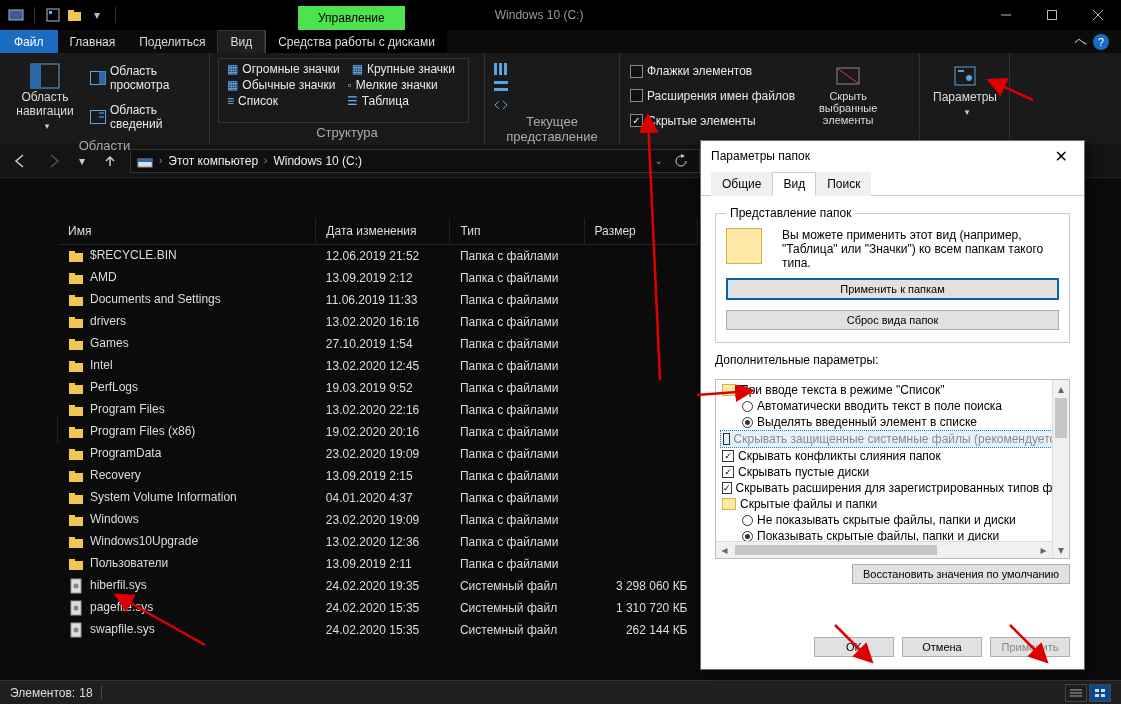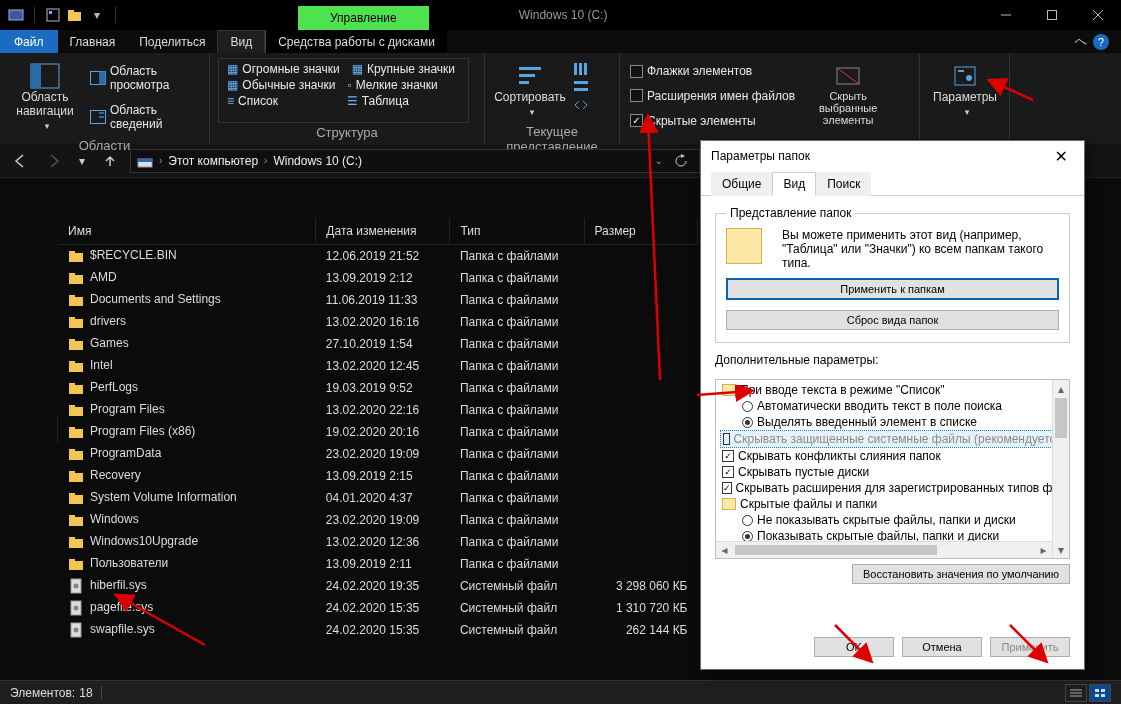--- a/index.html
+++ b/index.html
@@ -3,21 +3,21 @@
 <meta charset="utf-8">
 <style>
 * { margin: 0; padding: 0; box-sizing: border-box; font-family: "Segoe UI", Tahoma, sans-serif; font-size: 12px; }
 body { background: #0b0b0b; color: #e8e8e8; width: 1121px; height: 704px; overflow: hidden; position: relative; }
 
 
 .titlebar { height: 30px; background: #000; display: flex; align-items: center; }
 .titlebar .qat { display: flex; align-items: center; padding: 0 8px; gap: 6px; }
 .titlebar .qat-icon { width: 16px; height: 16px; display: inline-flex; align-items: center; justify-content: center; color: #66aaff; }
 .titlebar .qat-sep { width: 1px; height: 16px; background: #333; margin: 0 4px; }
-.titlebar .context-tab { background: #4fe24f; color: #000; padding: 0 32px; height: 24px; display: flex; align-items: center; margin-top: 6px; margin-left: 170px; font-size: 12px; }
+.titlebar .context-tab { background: #4fe24f; color: #000; padding: 0 20px; height: 24px; display: flex; align-items: center; margin-top: 6px; margin-left: 170px; font-size: 12px; }
 .titlebar .title { color: #999; margin-left: 90px; align-self: center; }
 .titlebar .wincontrols { margin-left: auto; display: flex; }
 .titlebar .winbtn { width: 46px; height: 30px; display: flex; align-items: center; justify-content: center; color: #bbb; }
 
 
 .tabs { height: 24px; background: #0b0b0b; display: flex; align-items: stretch; border-bottom: 1px solid #1a1a1a; }
 .tabs .file-tab { background: #1a6bc2; color: #fff; padding: 0 14px; display: flex; align-items: center; }
 .tabs .tab { padding: 0 12px; display: flex; align-items: center; color: #ddd; }
 .tabs .tab.active { background: #1f1f1f; border-top: 1px solid #333; border-left: 1px solid #333; border-right: 1px solid #333; }
 .tabs .context-label { background: #000; color: #ddd; padding: 0 12px; display: flex; align-items: center; border-left: 1px solid #444;}
@@ -245,31 +245,20 @@
               <span>Таблица</span>
             </div>
         </div>
       </div>
     </div>
     <div class="caption">Структура</div>
   </div>
 
   <div class="group" style="width:135px;">
     <div class="body">
-      <div class="vbtn">
-        <span class="ico">
-            <svg width="26" height="26">
-              <rect x="2" y="4" width="22" height="3" fill="#5aa4e0"></rect>
-              <rect x="2" y="11" width="16" height="3" fill="#5aa4e0"></rect>
-              <rect x="2" y="18" width="10" height="3" fill="#5aa4e0"></rect>
-            </svg>
-          </span>
-        <span>Сортировать</span>
-          <span class="dropdown-arrow"></span>
-      </div>
       <div class="col" style="justify-content:flex-start; gap:4px; padding-top:4px;">
         <span class="sico">
             <svg width="16" height="14">
               <rect x="1" y="1" width="3" height="12" fill="#5aa4e0"></rect>
               <rect x="6" y="1" width="3" height="12" fill="#5aa4e0"></rect>
               <rect x="11" y="1" width="3" height="12" fill="#5aa4e0"></rect>
             </svg>
           </span>
         <span class="sico">
             <svg width="16" height="14">

